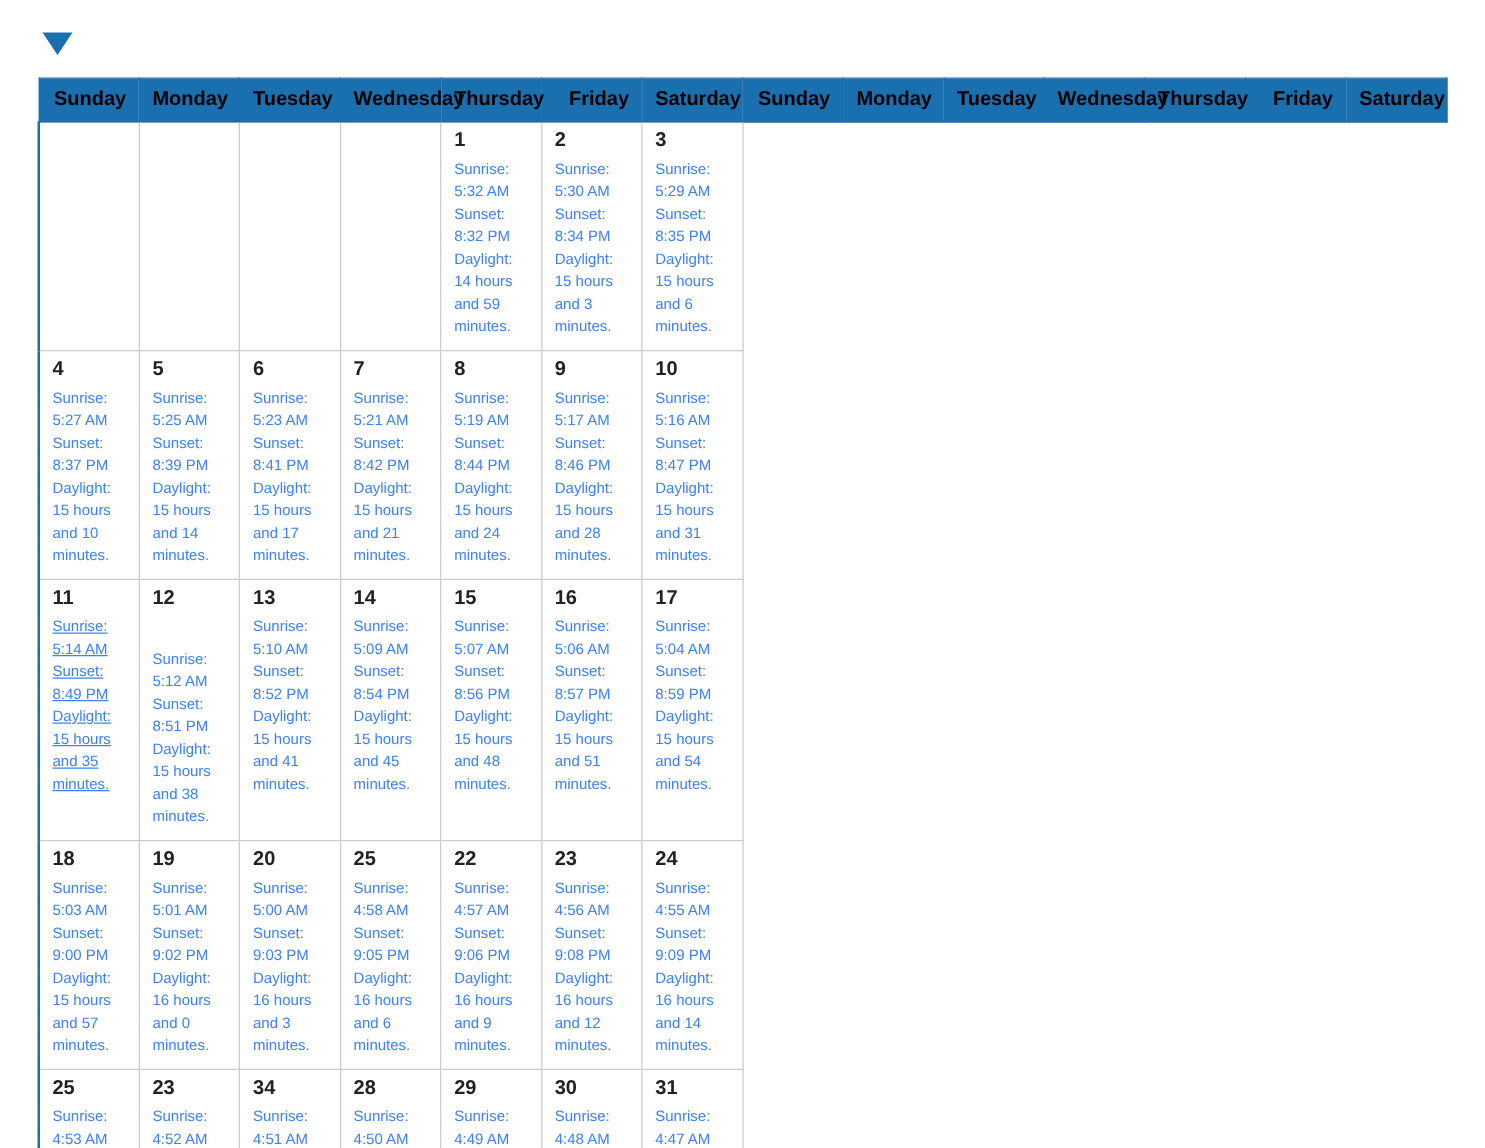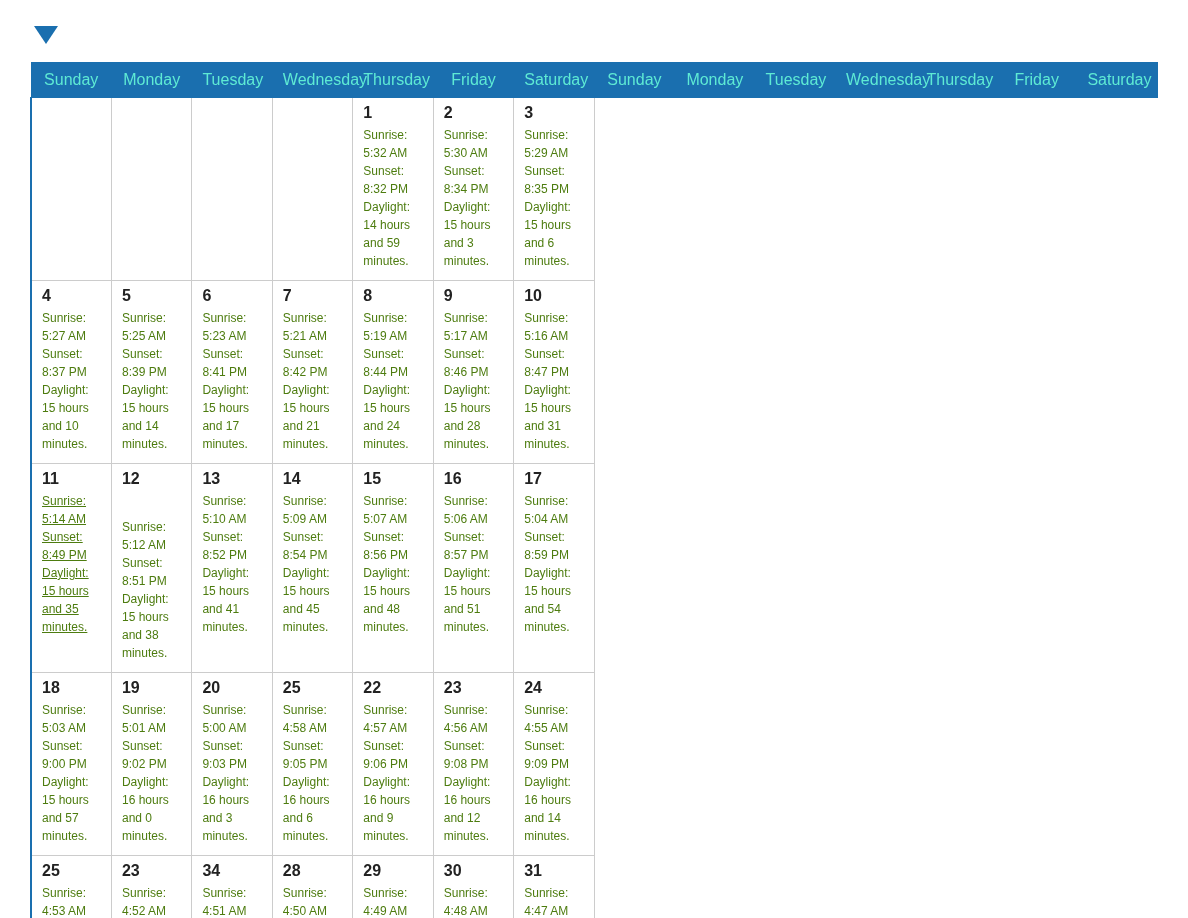--- a/index.html
+++ b/index.html
@@ -61,45 +61,45 @@
       color: #444;
       margin-top: 4px;
     }
     table {
       width: 100%;
       border-collapse: collapse;
       table-layout: fixed;
     }
     thead th {
       background-color: #1a6faf;
-      color: #5eead4;
+      color: #000000;
       font-size: 16px;
-      font-weight: normal;
+      font-weight: bold;
       padding: 8px 10px;
-      text-align: center;
+      text-align: right;
       border: 1px solid #1a6faf;
     }
     tbody td {
       vertical-align: top;
       padding: 6px 10px 10px 10px;
       border: 1px solid #ccc;
       font-size: 12.5px;
       color: #333;
       height: 110px;
     }
     .day-num {
       font-size: 16px;
       font-weight: bold;
       color: #222;
       display: block;
       margin-bottom: 4px;
     }
     .day-info {
       font-size: 12px;
-      color: #4d7c0f;
+      color: #3b82f6;
       line-height: 1.5;
     }
     .empty-cell {
       background: #f9f9f9;
     }
     tbody tr:nth-child(odd) td {
       background: #fff;
     }
     tbody tr:nth-child(even) td {
       background: #fff;

